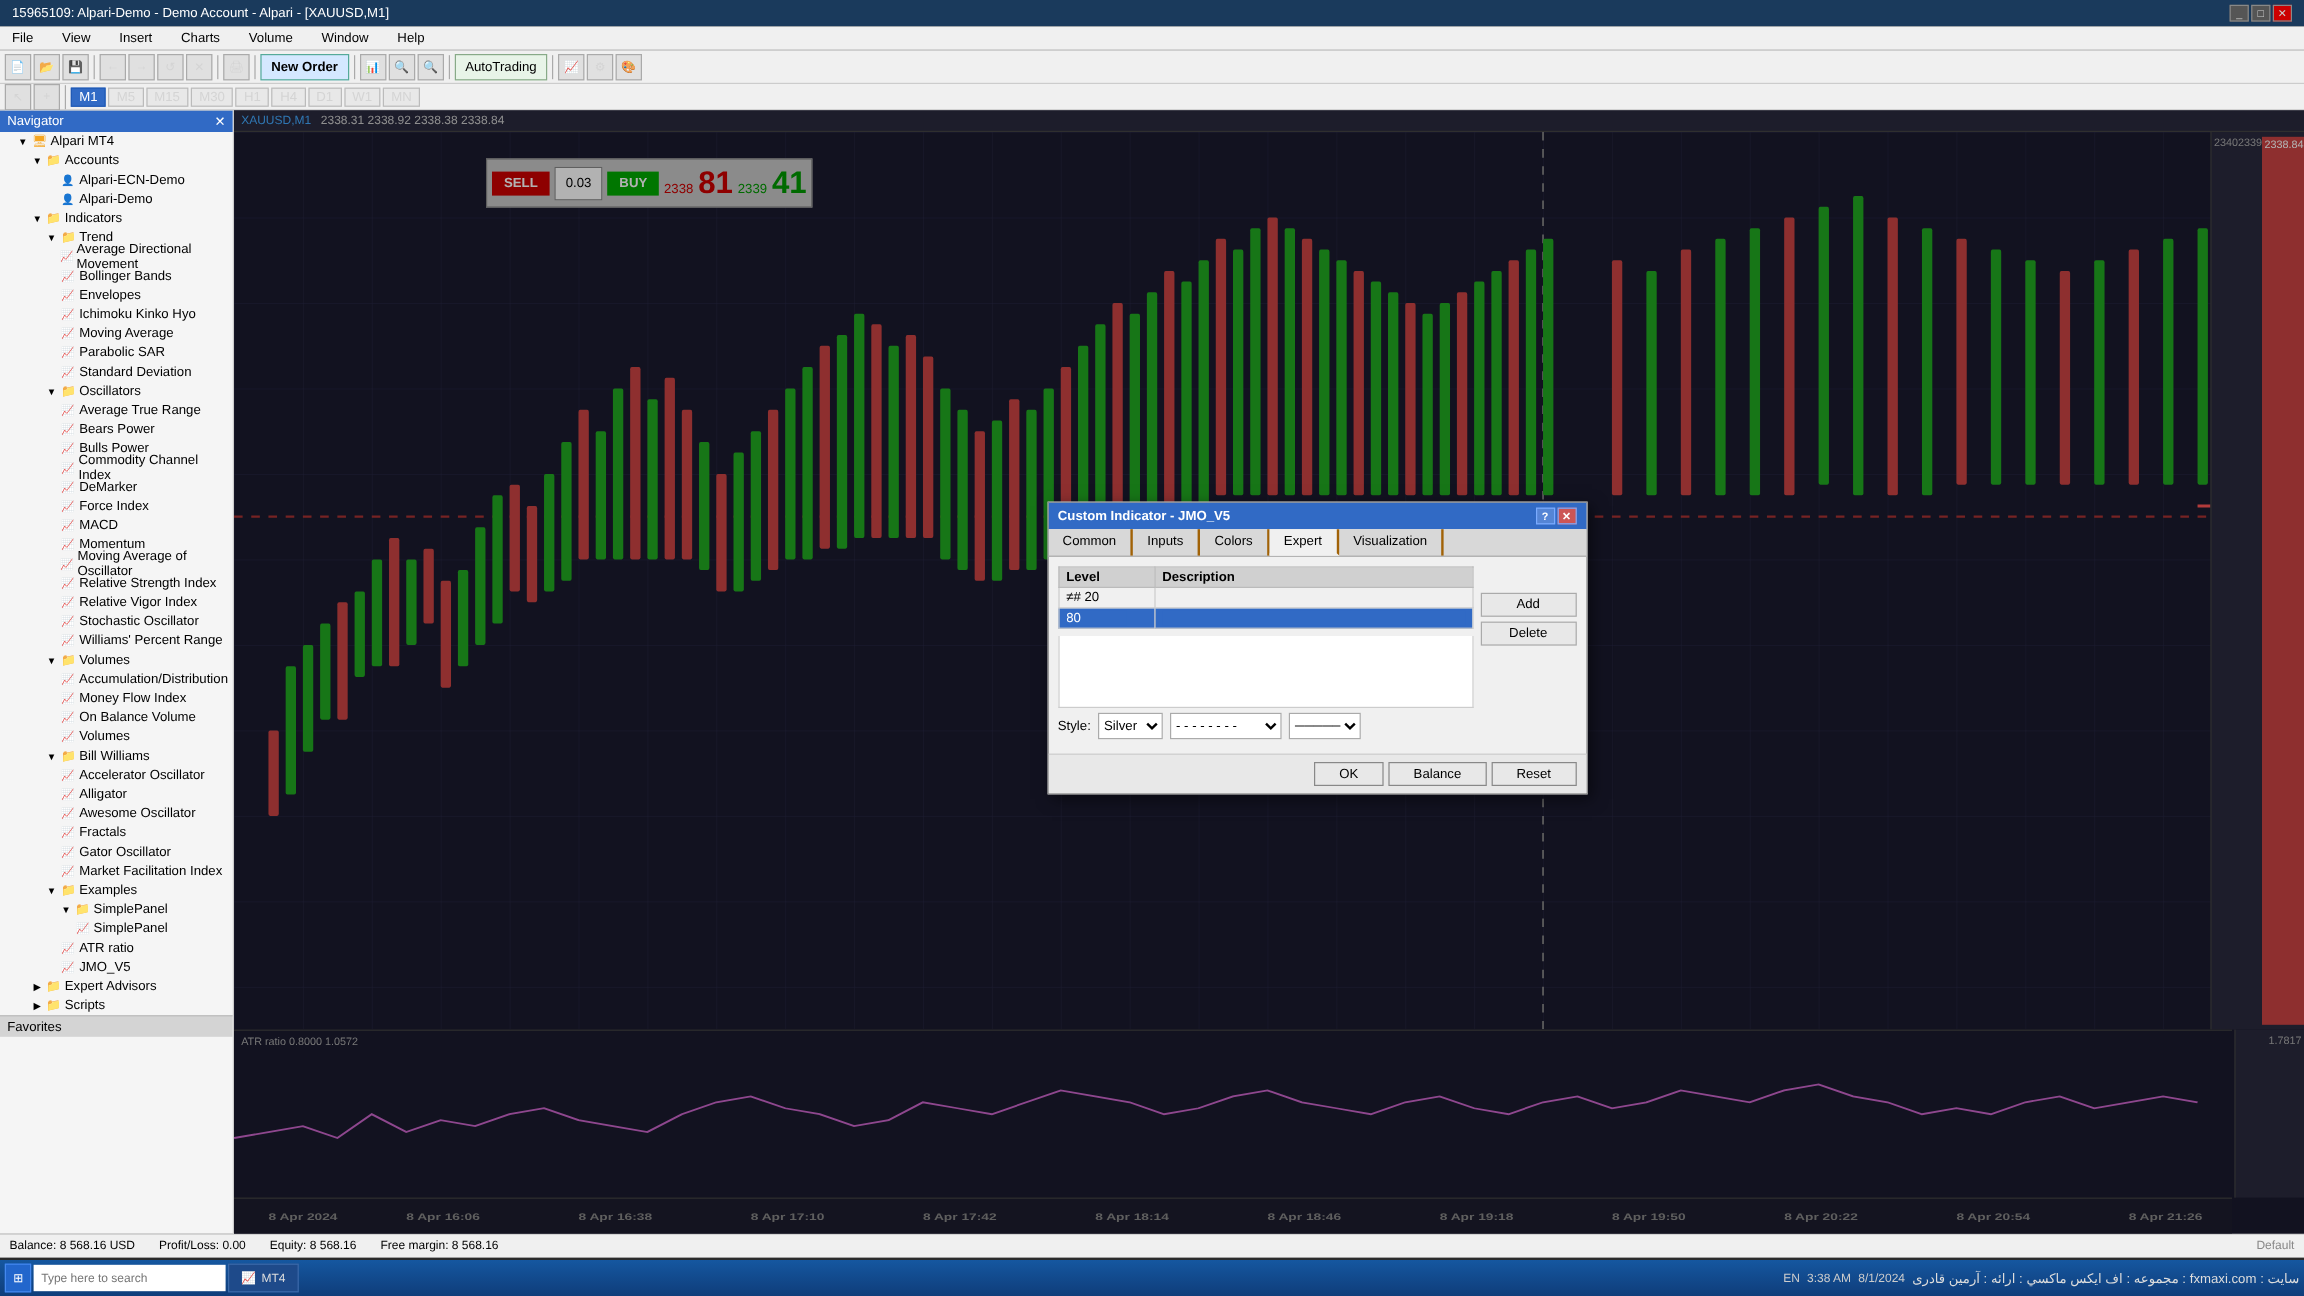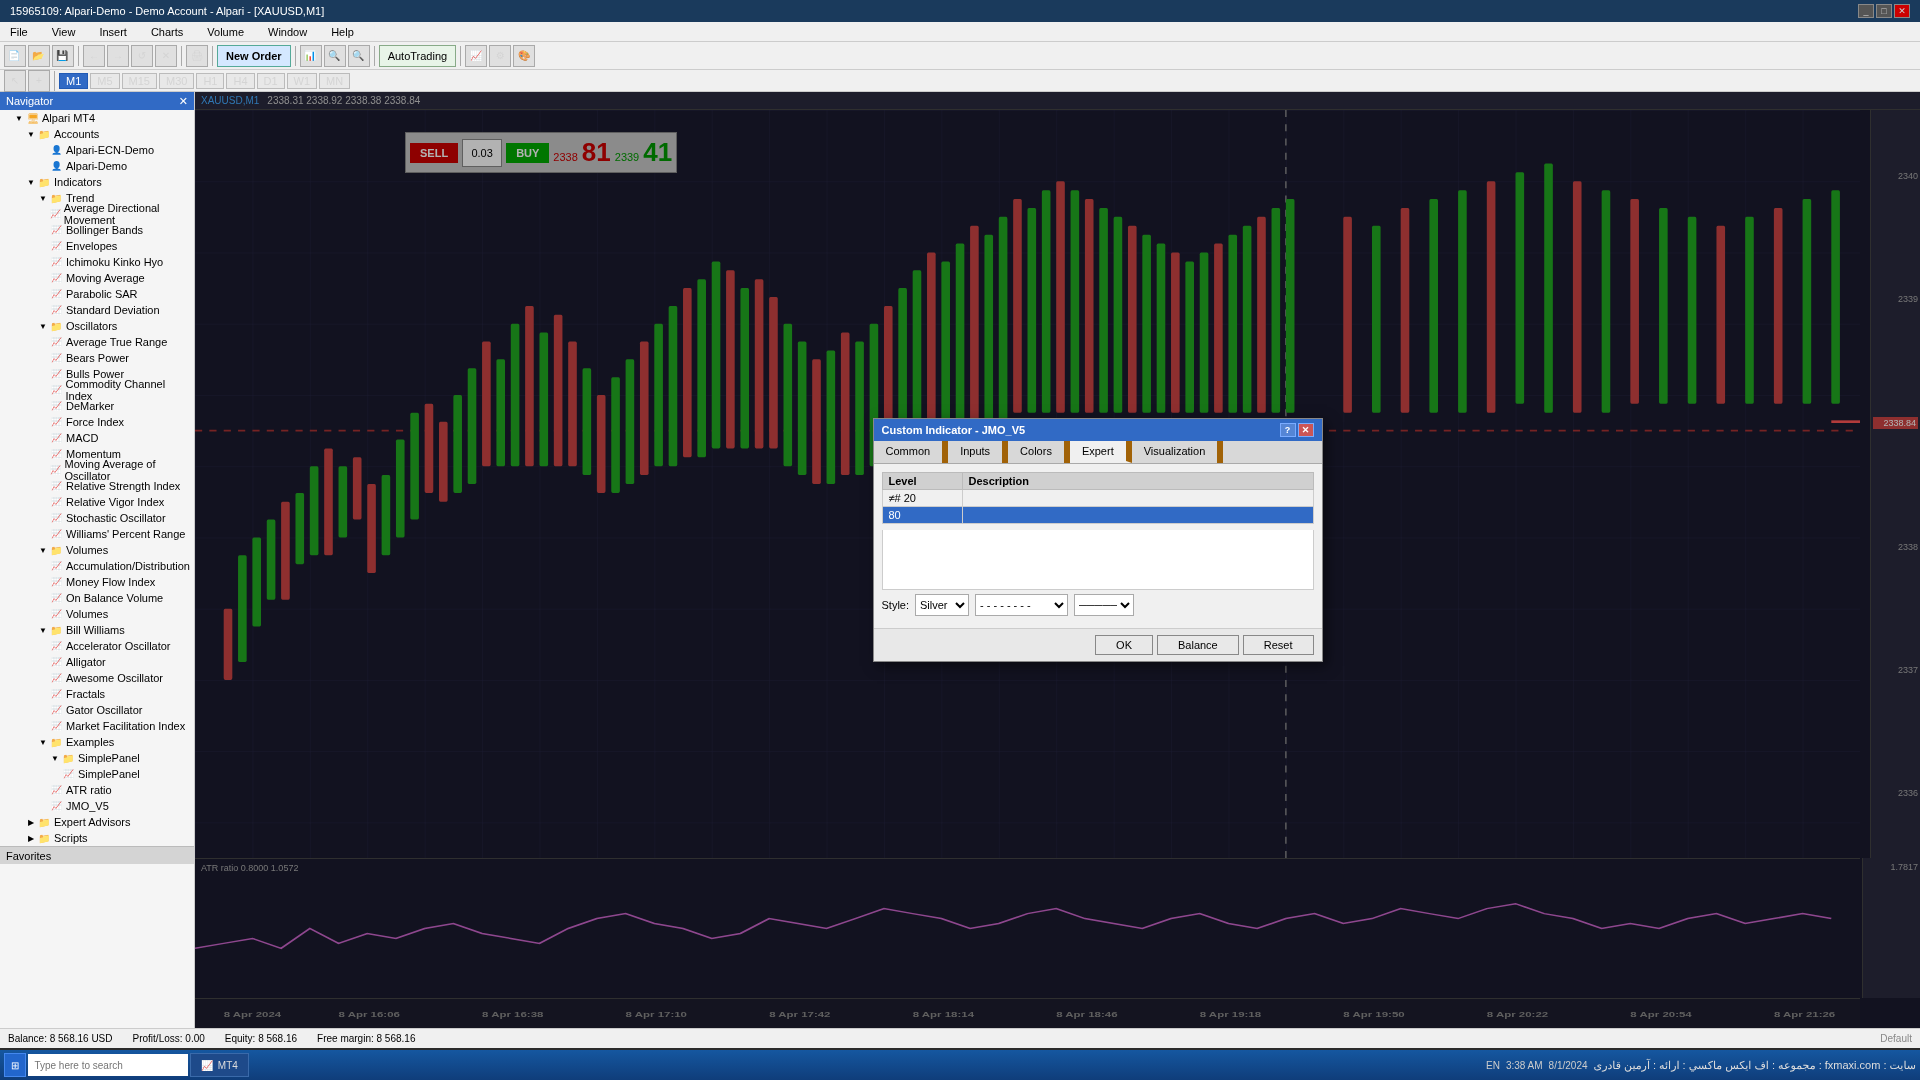--- a/index.html
+++ b/index.html
@@ -53,21 +53,21 @@
     
     .status-bar { height: 20px; background: #f0f0f0; border-top: 1px solid #ccc; display: flex; align-items: center; padding: 0 8px; font-size: 10px; color: #000; gap: 20px; }
 
     
     .modal-overlay { position: absolute; top: 0; left: 0; width: 100%; height: 100%; background: rgba(0,0,0,0.3); z-index: 100; display: flex; align-items: center; justify-content: center; }
     .modal { background: #f0f0f0; border: 1px solid #888; box-shadow: 4px 4px 12px rgba(0,0,0,0.5); width: 450px; font-size: 11px; color: #000; position: relative; top: -20px; left: 40px; }
     .modal-title { height: 22px; background: #316ac5; color: #fff; display: flex; align-items: center; padding: 0 8px; font-size: 11px; font-weight: bold; }
     .modal-title-right { margin-left: auto; display: flex; gap: 2px; }
     .modal-title-btn { width: 16px; height: 14px; background: #5585d5; border: 1px solid #7aabff; display: flex; align-items: center; justify-content: center; cursor: pointer; font-size: 9px; color: #fff; }
     .modal-tabs { display: flex; background: #d8d8d8; border-bottom: 1px solid #aaa; }
-    .modal-tab { padding: 4px 12px; cursor: pointer; border-right: 6px solid #a16207; font-size: 11px; text-align: center; }
+    .modal-tab { padding: 4px 12px; cursor: pointer; border-right: 2px solid #a16207; font-size: 11px; text-align: center; }
     .modal-tab.active { background: #f0f0f0; border-bottom: 2px solid #f0f0f0; }
     .modal-body { padding: 8px; }
     .levels-table { width: 100%; border-collapse: collapse; margin-bottom: 6px; }
     .levels-table th { background: #d0d0d0; border: 1px solid #bbb; padding: 2px 6px; text-align: left; font-size: 11px; }
     .levels-table td { border: 1px solid #ccc; padding: 2px 6px; font-size: 11px; }
     .levels-table tr.selected td { background: #316ac5; color: #fff; }
     .levels-table tr.selected input { background: #316ac5; color: #fff; border: none; }
     .btn-add { background: #e8e8e8; border: 1px solid #aaa; padding: 3px 8px; cursor: pointer; font-size: 11px; width: 80px; display: flex; align-items: center; justify-content: center; }
     .btn-delete { background: #e8e8e8; border: 1px solid #aaa; padding: 3px 8px; cursor: pointer; font-size: 11px; width: 80px; }
     .style-row { display: flex; align-items: center; gap: 6px; padding: 4px 0; }
@@ -500,21 +500,21 @@
           <rect x="1080" y="60" width="6" height="105" fill="#2a2" rx="1"></rect>
           <rect x="1100" y="55" width="6" height="110" fill="#c44" rx="1"></rect>
           <rect x="1120" y="50" width="6" height="115" fill="#2a2" rx="1"></rect>
           <rect x="1140" y="45" width="6" height="120" fill="#2a2" rx="1"></rect>
         </g>
 
         <line x1="1140" y1="175" x2="1160" y2="175" stroke="#f55" stroke-width="1.5"></line>
       </svg>
     </div>
 
-    <div style="position:absolute; top:18px; right:0; width:50px; bottom:170px; background:#2a2a3e; border-left:1px solid #444; display:flex; flex-direction:column; justify-content:space-around; padding:4px 2px;">
+    <div style="position:absolute; top:18px; right:0; width:78px; bottom:170px; background:#2a2a3e; border-left:1px solid #444; display:flex; flex-direction:row; justify-content:space-around; padding:4px 2px;">
       <span style="font-size:9px; color:#aaa; text-align:right;">2340</span>
       <span style="font-size:9px; color:#aaa; text-align:right;">2339</span>
       <div style="background:#c44; color:#fff; font-size:9px; padding:1px 2px; text-align:right; white-space:nowrap;">2338.84</div>
       <span style="font-size:9px; color:#aaa; text-align:right;">2338</span>
       <span style="font-size:9px; color:#aaa; text-align:right;">2337</span>
       <span style="font-size:9px; color:#aaa; text-align:right;">2336</span>
     </div>
 
     <div style="position:absolute; bottom:30px; left:0; right:60px; height:140px; background:#1a1a2e; border-top:1px solid #444; overflow:hidden;">
       <span style="position:absolute; top:4px; left:6px; font-size:9px; color:#aaa;">ATR ratio 0.8000 1.0572</span>
@@ -588,20 +588,24 @@
                     <td>
                       <input type="text" value="" style="width: 100%; background: rgb(49, 106, 197); color: rgb(255, 255, 255); border: none; font-size: 11px;">
                     </td>
                   </tr>
                 </tbody>
               </table>
 
               <div style="border:1px solid #ccc; border-top:none; height:60px; background:#fff;"></div>
             </div>
 
+            <div style="display:flex; flex-direction:column; gap:4px; padding-top:22px; position:relative;">
+              <button class="btn-add">Add</button>
+              <button class="btn-delete">Delete</button>
+            </div>
           </div>
 
           <div class="style-row">
             <span class="style-label">Style:</span>
             <select class="style-select">
               <option>Silver</option>
               <option>Red</option>
               <option>Blue</option>
               <option>Green</option>
               <option>Yellow</option>

